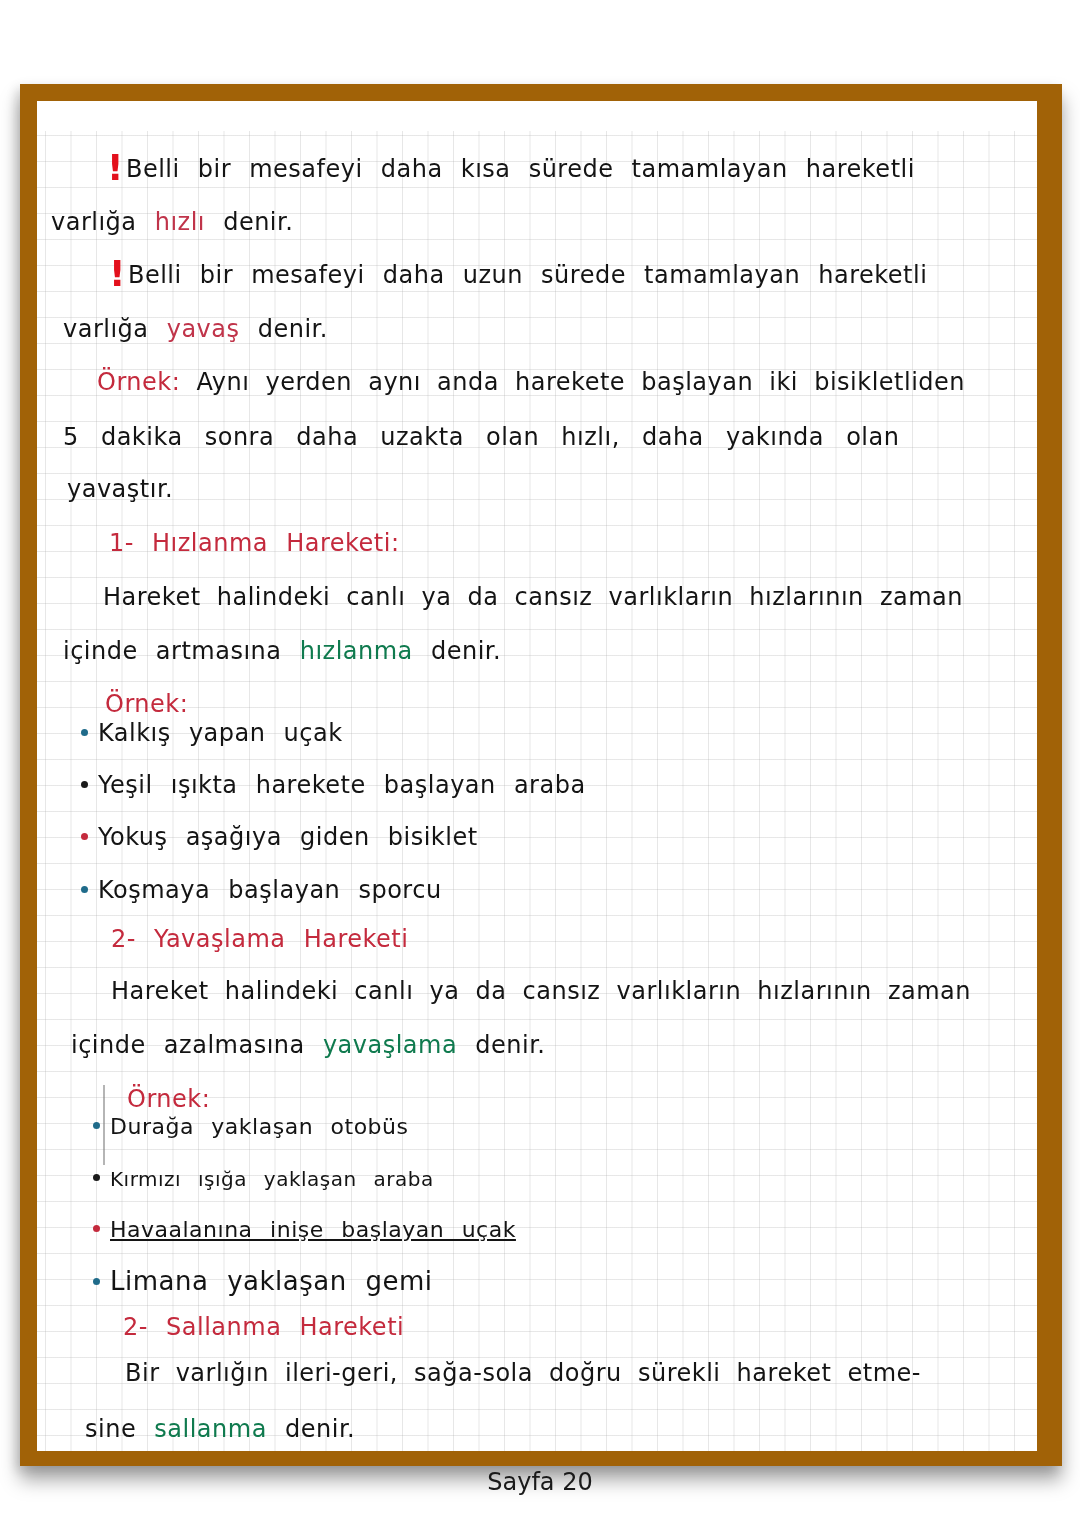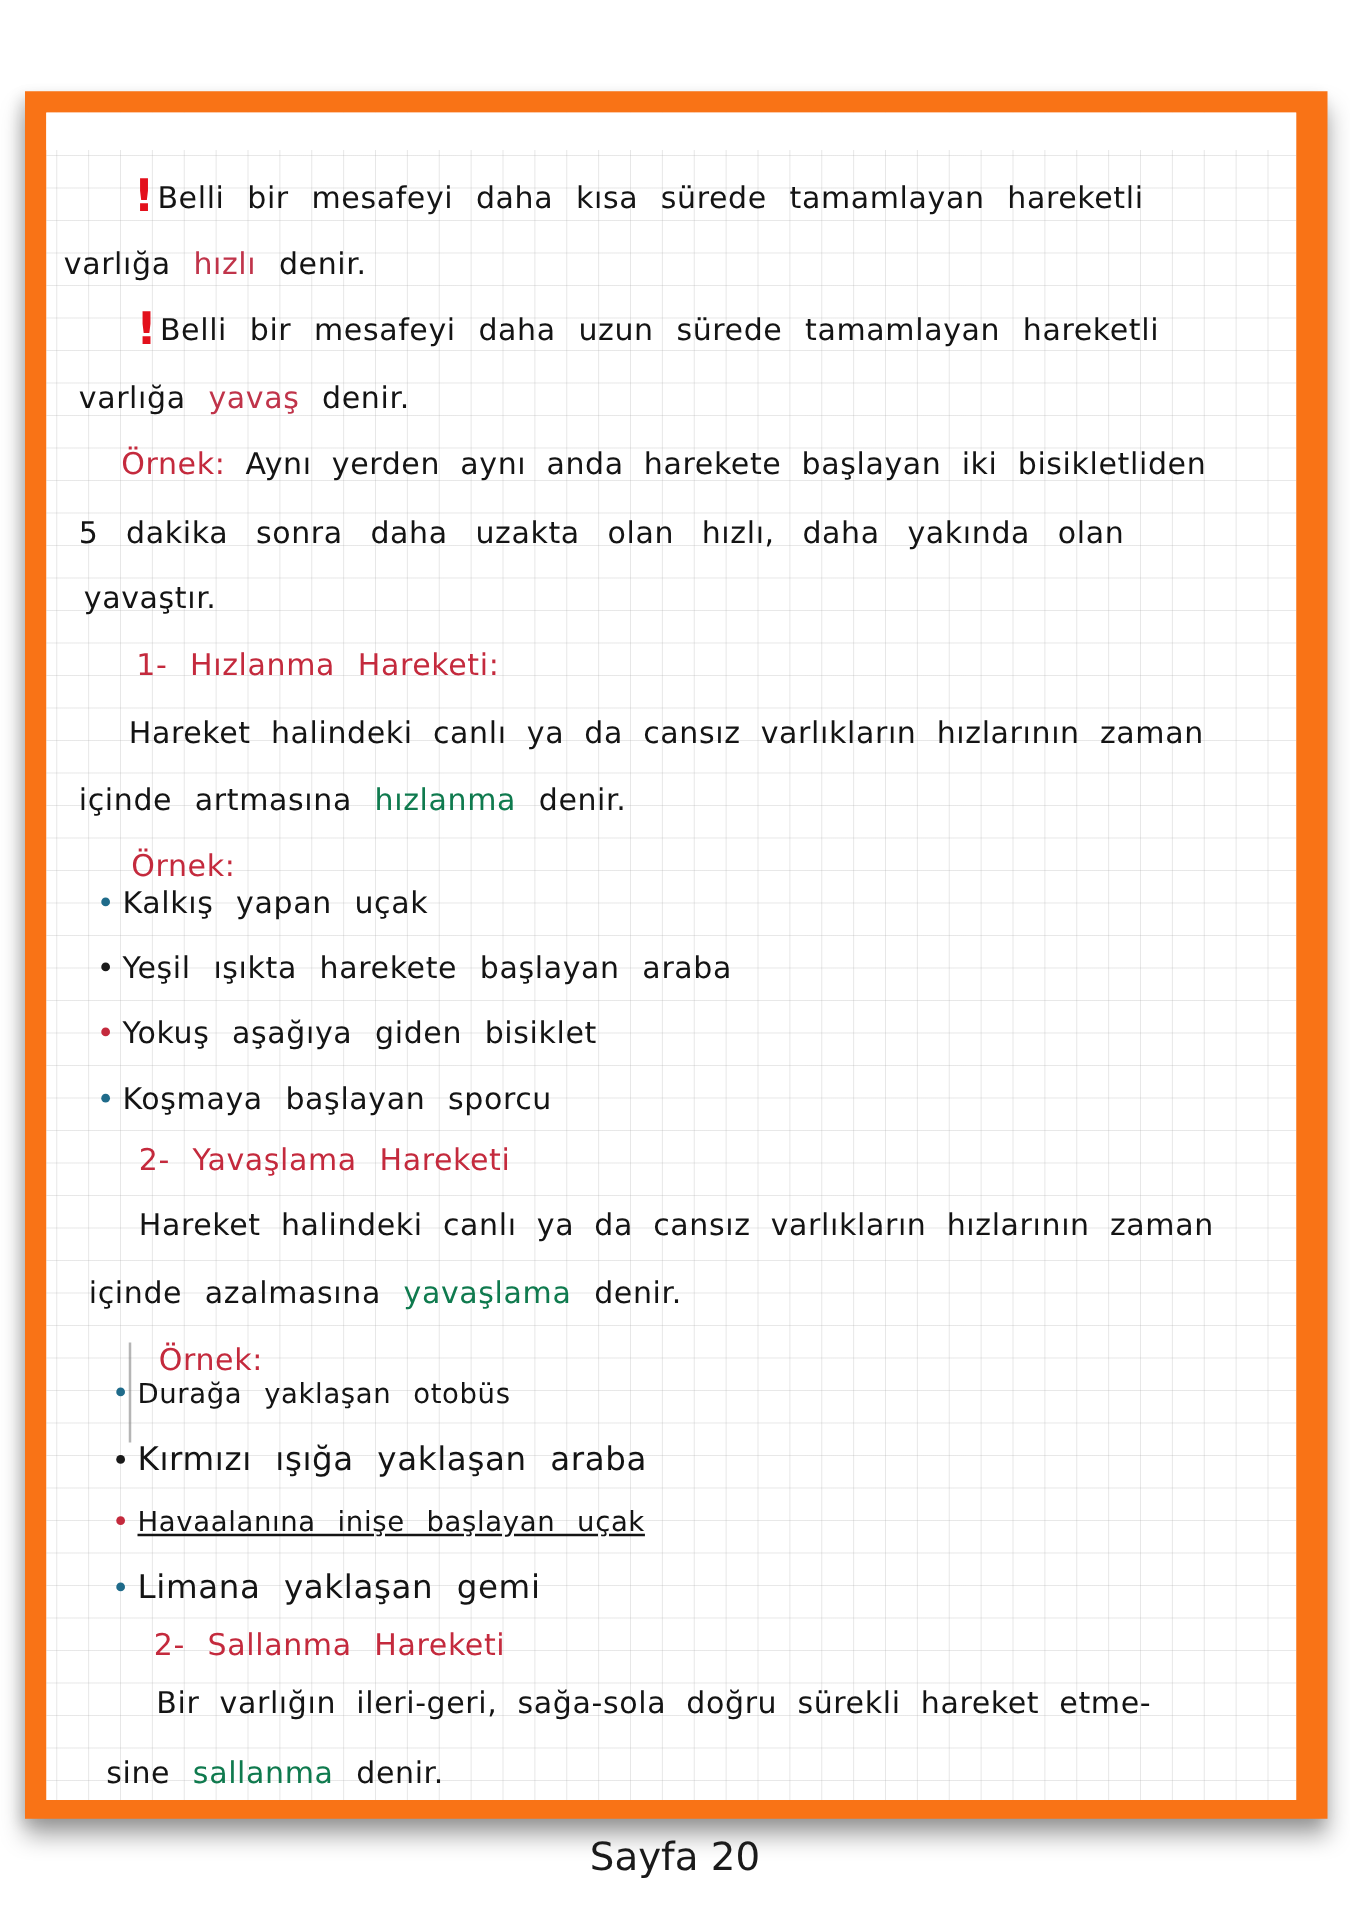--- a/index.html
+++ b/index.html
@@ -6,23 +6,23 @@
     html, body {
       width: 1080px; height: 1527px;
       background: #ffffff;
       overflow: hidden;
       font-family: "DejaVu Sans", sans-serif;
     }
     .stage { position: relative; width: 1080px; height: 1527px; background: #fff; }
 
     .frame {
       position: absolute;
-      left: 20px; top: 73px;
+      left: 20px; top: 84px;
       width: 1042px; height: 1382px;
-      background: #f97316;
+      background: #a16207;
       box-shadow: 0 14px 18px rgba(0,0,0,0.35), -4px 4px 10px rgba(0,0,0,0.12);
     }
     .paper {
       position: absolute;
       left: 17px; top: 17px;
       width: 1000px; height: 1350px;
       background-color: #ffffff;
       background-image:
         linear-gradient(to right, rgba(170,170,170,0.28) 1px, transparent 1px),
         linear-gradient(to bottom, rgba(170,170,170,0.28) 1px, transparent 1px);
@@ -62,21 +62,21 @@
       margin-right: 10px; vertical-align: 5px;
     }
     .vmark {
       position: absolute;
       width: 2px; background: rgba(120,120,120,0.55);
     }
     .page-number {
       position: absolute;
       left: 0; width: 1080px; top: 1468px;
       text-align: center;
-      font-size: 31px;
+      font-size: 24px;
       color: #1a1a1a;
     }
   </style>
 </head>
 <body>
 
 <div class="stage">
   <div class="frame">
     <div class="paper">
 
@@ -135,21 +135,21 @@
       <div class="line" style="left:34px; top:928px;">
         <span>içinde azalmasına</span>
         <span class="green">yavaşlama</span>
         <span>denir.</span>
       </div>
       <div class="vmark" style="left:66px; top:984px; height:80px;"></div>
       <div class="line red" style="left:90px; top:982px;">Örnek:</div>
       <div class="line" style="left:56px; top:1010px; font-size:22px;">
         <span class="bullet" style="background:#1f6b8a;"></span><span>Durağa yaklaşan otobüs</span>
       </div>
-      <div class="line" style="left:56px; top:1062px; font-size:26px;">
+      <div class="line" style="left:56px; top:1062px; font-size:20px;">
         <span class="bullet" style="background:#1a1a1a;"></span><span>Kırmızı ışığa yaklaşan araba</span>
       </div>
       <div class="line" style="left:56px; top:1113px; font-size:22px;text-decoration:underline;">
         <span class="bullet" style="background:#c42a3d;"></span><span>Havaalanına inişe başlayan uçak</span>
       </div>
       <div class="line" style="left:56px; top:1164px; font-size:26px;">
         <span class="bullet" style="background:#1f6b8a;"></span><span>Limana yaklaşan gemi</span>
       </div>
 
       <div class="line red" style="left:86px; top:1210px;">2- Sallanma Hareketi</div>

